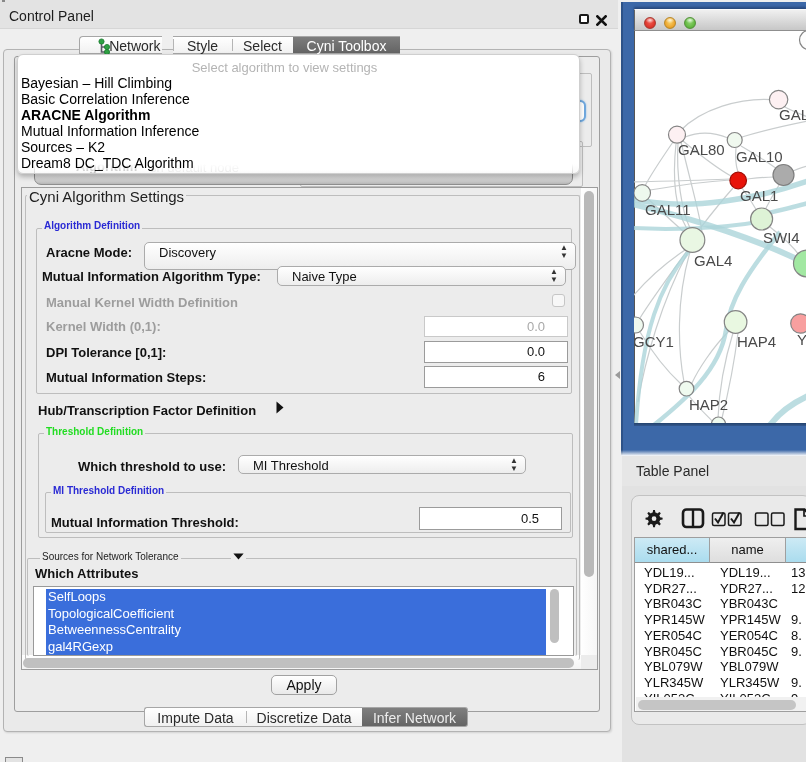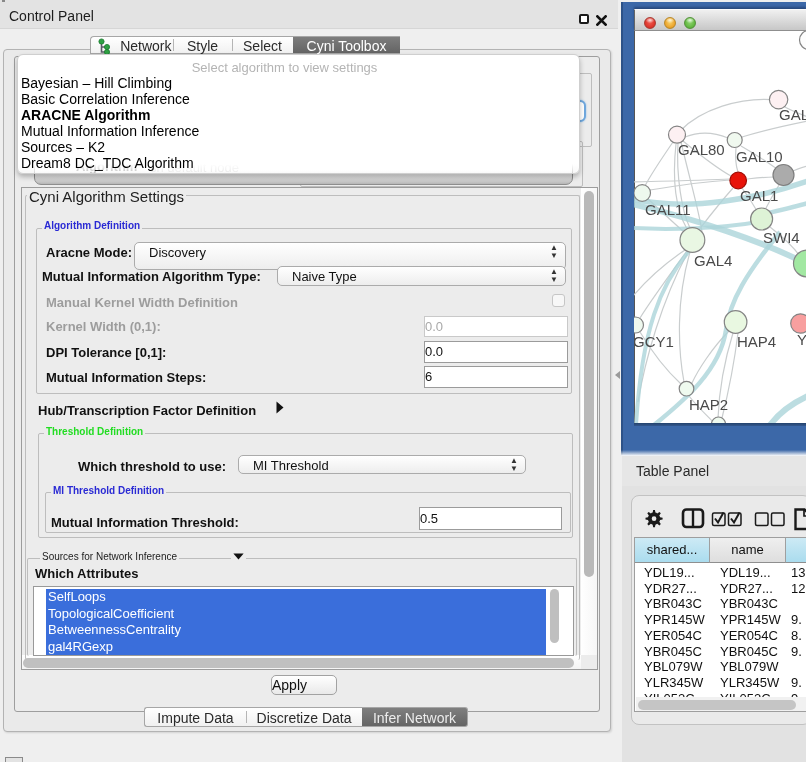--- a/index.html
+++ b/index.html
@@ -46,21 +46,21 @@
 label.dis { color:#9d9d9d; }
 
 
 .combo { position:absolute; border:1px solid #ababab; border-radius:5px;
   background:linear-gradient(#ffffff,#ededed); font-size:13px; color:#111; }
 .combo .ct { position:absolute; left:14px; top:2px; }
 .combo .arr { position:absolute; right:7px; top:1px; font-size:8px; color:#333;
   line-height:8px; letter-spacing:0; }
 
 .tf { position:absolute; background:#fff; border:1px solid #9b9b9b;
-  font-size:13px; color:#111; padding-right:9px; }
+  font-size:13px; color:#111; text-align:right; padding-right:22px; }
 .tf.dis { border:1px solid #c9c9c9; color:#a9a9a9; }
 
 
 .sbthumbV { position:absolute; background:#b9b9b9; border-radius:5px; }
 .sbthumbH { position:absolute; background:#c0c0c0; border-radius:5px; }
 
 
 #popup { left:17px; top:54px; width:563px; height:120px;
   background:linear-gradient(to bottom,#ffffff 0px,#ffffff 109px,rgba(255,255,255,0.8) 114px,rgba(255,255,255,0.55) 120px);
   border:1px solid #cfcfcf; border-radius:6px;
@@ -103,21 +103,21 @@
       <span class="t">Control Panel</span>
     <div class="abs" style="left:579px;top:14px;width:10px;height:10px;border:2px solid #1a1a1a;border-radius:2px;background:#fff;"></div>
     <svg class="abs" style="left:596px;top:15px" width="11" height="11" viewBox="0 0 12 12">
         <path d="M1.5 1.5 L10.5 10.5 M10.5 1.5 L1.5 10.5" stroke="#111" stroke-width="3" stroke-linecap="round"></path>
       </svg>
   </div>
   <div class="abs" id="panelbody"></div>
   <div class="abs" style="left:2px;top:0px;width:3px;height:2px;background:#888;"></div>
   <div class="abs" id="tabcontent"></div>
 
-  <div class="tab first" style="left:90px;width:83px;padding-left:16px;">&nbsp;&nbsp;&nbsp;Network</div>
+  <div class="tab first" style="left:79px;width:83px;padding-left:16px;">&nbsp;&nbsp;&nbsp;Network</div>
   <div class="tab" style="left:173px;width:59px;">Style</div>
   <div class="tab" style="left:232px;width:61px;">Select</div>
   <div class="tab sel" style="left:293px;width:107px;">Cyni Toolbox</div>
   <div class="tab last" style="left:400px;width:126px;">jActiveMNodules</div>
   <div class="tabdiv" style="left:173px;"></div>
   <div class="tabdiv" style="left:232px;"></div>
   <svg class="abs" style="left:98px;top:38px;" width="12" height="16" viewBox="0 0 12 16">
     <path d="M3.5 4 V14 H8 M3.5 9 H8" stroke="#5a5a66" stroke-width="1.6" fill="none"></path>
     <circle cx="3.5" cy="3.5" r="2.6" fill="#2ea043" stroke="#1b7a2e" stroke-width="0.8"></circle>
     <circle cx="9" cy="9" r="2.6" fill="#2ea043" stroke="#1b7a2e" stroke-width="0.8"></circle>
@@ -137,21 +137,21 @@
   <div class="abs" style="left:22px;top:655px;width:559px;height:14px;background:linear-gradient(#ffffff,#f4f4f4);"></div>
   <div class="sbthumbH" style="left:23px;top:658px;width:551px;height:10px;"></div>
 
   <div class="fs" style="left:25px;top:195px;width:555px;height:465px;border-bottom:none;"></div>
   <div class="fslabel" style="left:27px;top:188px;color:#222;font-size:15px;">Cyni Algorithm Settings</div>
 
   <div class="fs" style="left:36px;top:228px;width:536px;height:166px;"></div>
   <div class="fslabel" style="left:42px;top:220px;color:#2a2ad4;font-weight:bold;">Algorithm Definition</div>
 
   <label class="b" style="left:46px;top:245px;">Aracne Mode:</label>
-  <div class="combo" style="left:134px;top:242px;width:432px;height:28px;">
+  <div class="combo" style="left:144px;top:242px;width:432px;height:28px;">
       <span class="ct">Discovery</span>
       <span class="arr">▲<br>▼</span>
     </div>
   <label class="b" style="left:42px;top:269px;">Mutual Information Algorithm Type:</label>
   <div class="combo" style="left:277px;top:266px;width:289px;height:20px;">
       <span class="ct">Naive Type</span>
       <span class="arr">▲<br>▼</span>
     </div>
   <label class="b dis" style="left:46px;top:295px;">Manual Kernel Width Definition</label>
   <div class="abs" style="left:552px;top:294px;width:13px;height:13px;border:1px solid #c6c6c6;border-radius:3px;background:#f7f7f7;"></div>
@@ -173,31 +173,31 @@
   <div class="combo" style="left:238px;top:455px;width:288px;height:19px;">
       <span class="ct">MI Threshold</span>
       <span class="arr">▲<br>▼</span>
     </div>
   <div class="fs" style="left:45px;top:492px;width:526px;height:41px;"></div>
   <div class="fslabel" style="left:51px;top:485px;color:#2a2ad4;font-weight:bold;">MI Threshold Definition</div>
   <label class="b" style="left:51px;top:515px;">Mutual Information Threshold:</label>
   <div class="tf" style="left:419px;top:507px;width:143px;height:23px;line-height:21px;">0.5</div>
 
   <div class="fs" style="left:27px;top:558px;width:550px;height:98px;border-bottom:none;"></div>
-  <div class="fslabel" style="left:40px;top:551px;color:#222;">Sources for Network Inference</div>
+  <div class="fslabel" style="left:40px;top:551px;color:#222;">Sources for Network Tolerance</div>
   <svg class="abs" style="left:231px;top:552px;background:#ececec;padding:0 2px;" width="15" height="9" viewBox="0 0 15 9">
       <path d="M0.5 0.5 L14.5 0.5 L7.5 8.5 Z" fill="#111"></path>
     </svg>
   <label class="b" style="left:35px;top:566px;">Which Attributes</label>
   <div class="abs" style="left:33px;top:586px;width:541px;height:70px;background:#fff;border:1px solid #999;"></div>
   <div class="abs" style="left:46px;top:589px;width:500px;height:66px;background:#3a6edb;"></div>
   <div class="abs" style="left:48px;top:589px;font-size:13px;color:#fff;line-height:16.5px;">SelfLoops<br>TopologicalCoefficient<br>BetweennessCentrality<br>gal4RGexp</div>
   <div class="sbthumbV" style="left:550px;top:589px;width:9px;height:54px;background:#bfbfbf;"></div>
 
-  <div class="abs" style="left:271px;top:675px;width:66px;height:20px;border:1px solid #a2a2a2;border-radius:5px;background:linear-gradient(#ffffff,#e9e9e9);text-align:left;line-height:19px;font-size:14px;color:#111;">Apply</div>
+  <div class="abs" style="left:271px;top:675px;width:66px;height:20px;border:1px solid #a2a2a2;border-radius:5px;background:linear-gradient(#ffffff,#e9e9e9);text-align:center;line-height:19px;font-size:14px;color:#111;">Apply</div>
 
   <div class="btab first" style="left:144px;width:102px;">Impute Data</div>
   <div class="btab" style="left:246px;width:116px;">Discretize Data</div>
   <div class="btab sel last" style="left:362px;width:106px;">Infer Network</div>
   <div class="btabdiv" style="left:246px;"></div>
 
   <div class="abs" style="left:5px;top:757px;width:18px;height:10px;border:1px solid #8a8a8a;background:#e3e3e3;"></div>
   <div class="abs" style="left:615px;top:371px;width:0;height:0;border-top:4px solid transparent;border-bottom:4px solid transparent;border-right:5px solid #9a9a9a;"></div>
 
   <div class="abs" id="popup">

